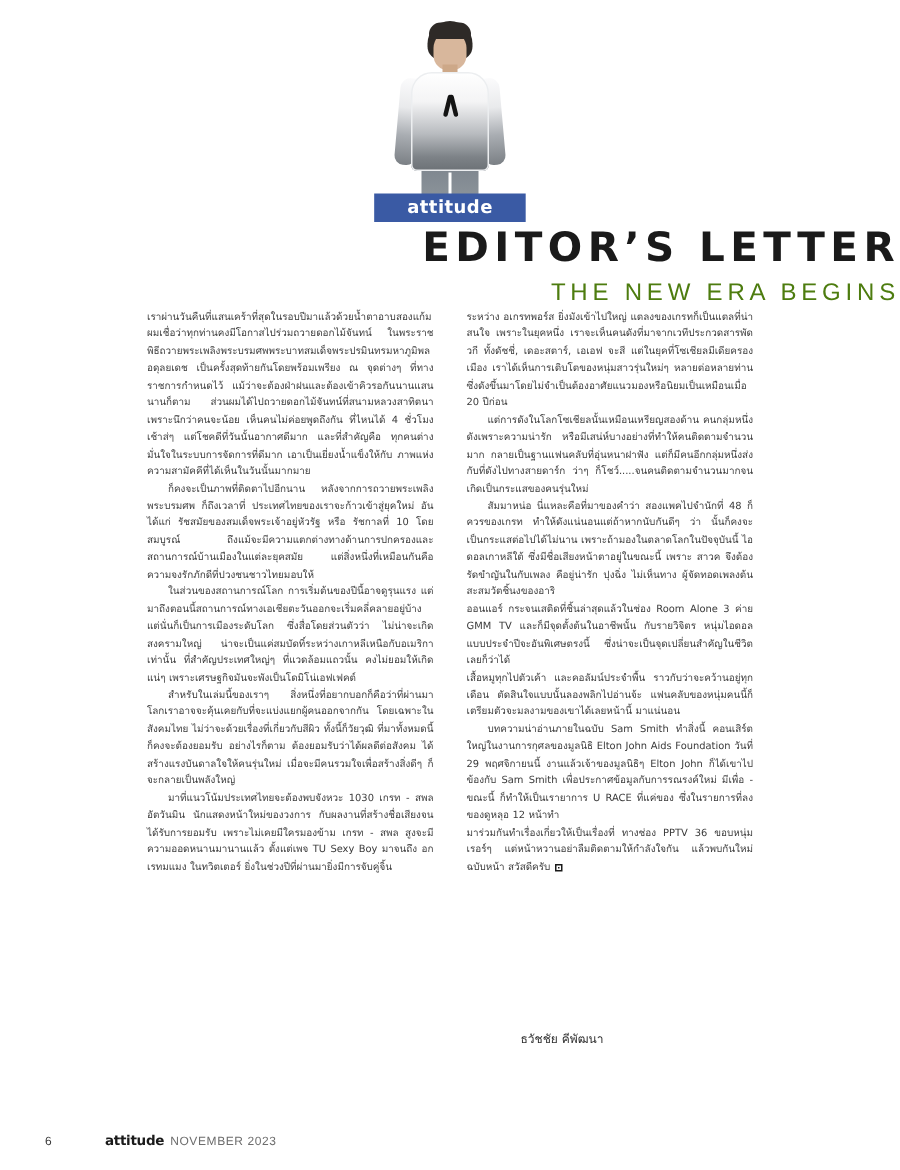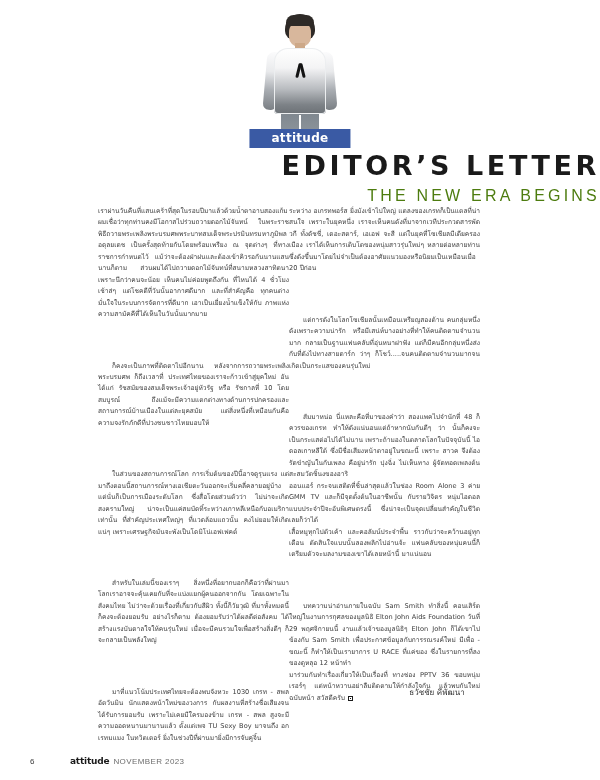--- a/index.html
+++ b/index.html
@@ -192,36 +192,36 @@
     font-family: "Liberation Sans", sans-serif;
   }
 
   
   .columns {
     position: absolute;
     left: 98px;
     top: 206px;
     width: 404px;
     display: flex;
+    gap: 22px;
   }
   .col {
     width: 191px;
   }
   .col p {
     margin: 0;
     font-size: 6.6px;
     line-height: 11.45px;
     color: #3a3a3a;
     text-align: justify;
     font-family: "DejaVu Sans", "Liberation Sans", sans-serif;
     word-spacing: 0.2px;
   }
   .col p.indent {
     text-indent: 14px;
-    margin-top: 40px;
   }
   .endmark {
     display: inline-block;
     width: 5px;
     height: 5px;
     background: #1a1a1a;
     margin-left: 3px;
     vertical-align: -1px;
     position: relative;
   }
@@ -235,21 +235,21 @@
     border: 0.5px solid #ffffff;
     box-sizing: border-box;
   }
 
   
   .signature {
     position: absolute;
     right: 98px;
     top: 686px;
     width: 180px;
-    text-align: center;
+    text-align: left;
   }
   .sig-name {
     font-size: 8px;
     color: #2b2b2b;
     line-height: 13px;
     font-family: "DejaVu Sans", "Liberation Sans", sans-serif;
   }
   .sig-role {
     font-size: 6.6px;
     color: #4a4a4a;

